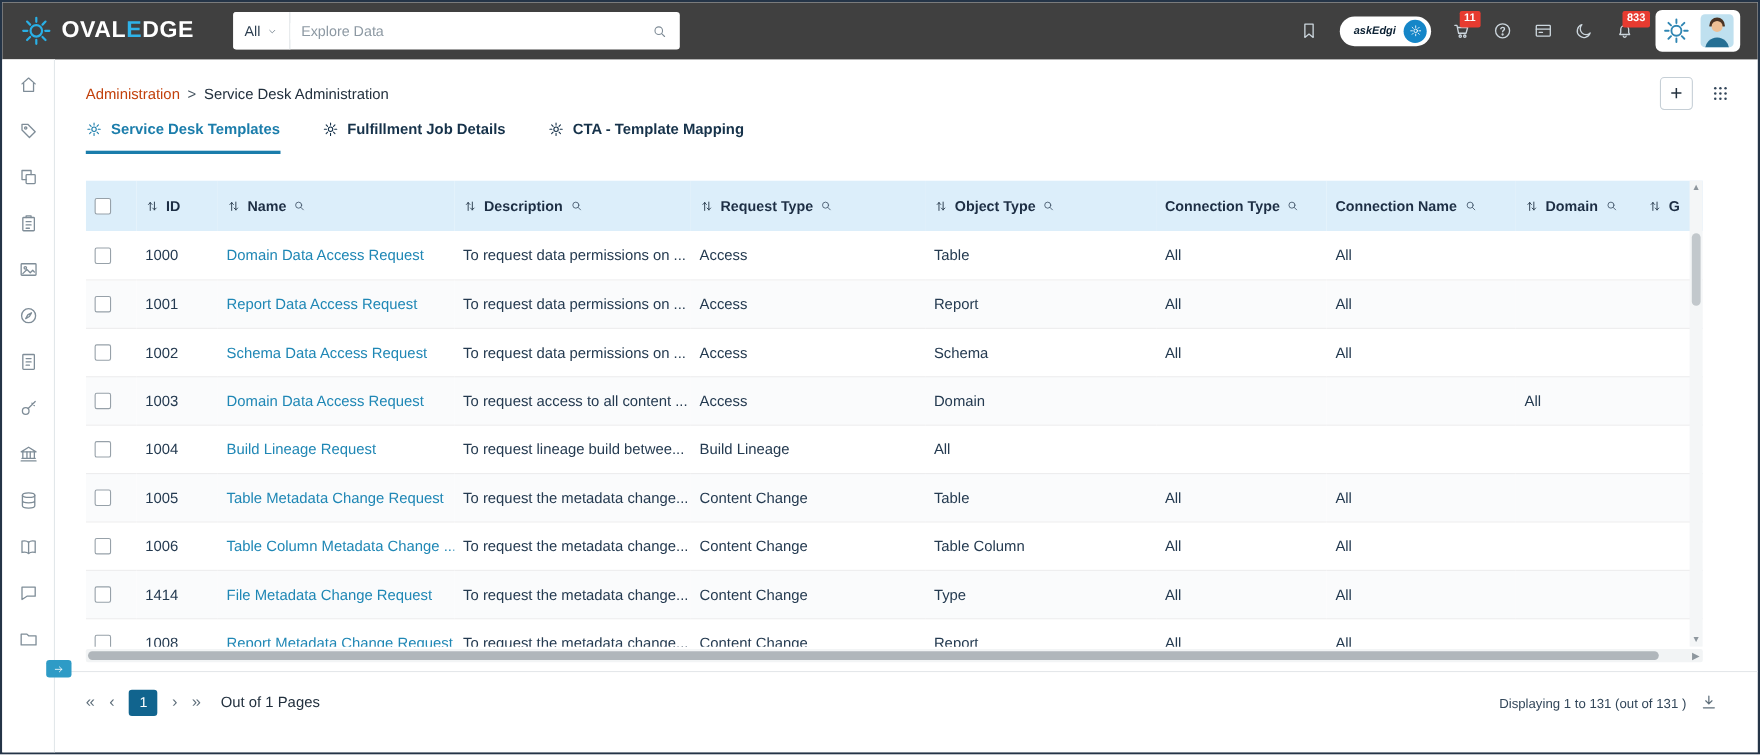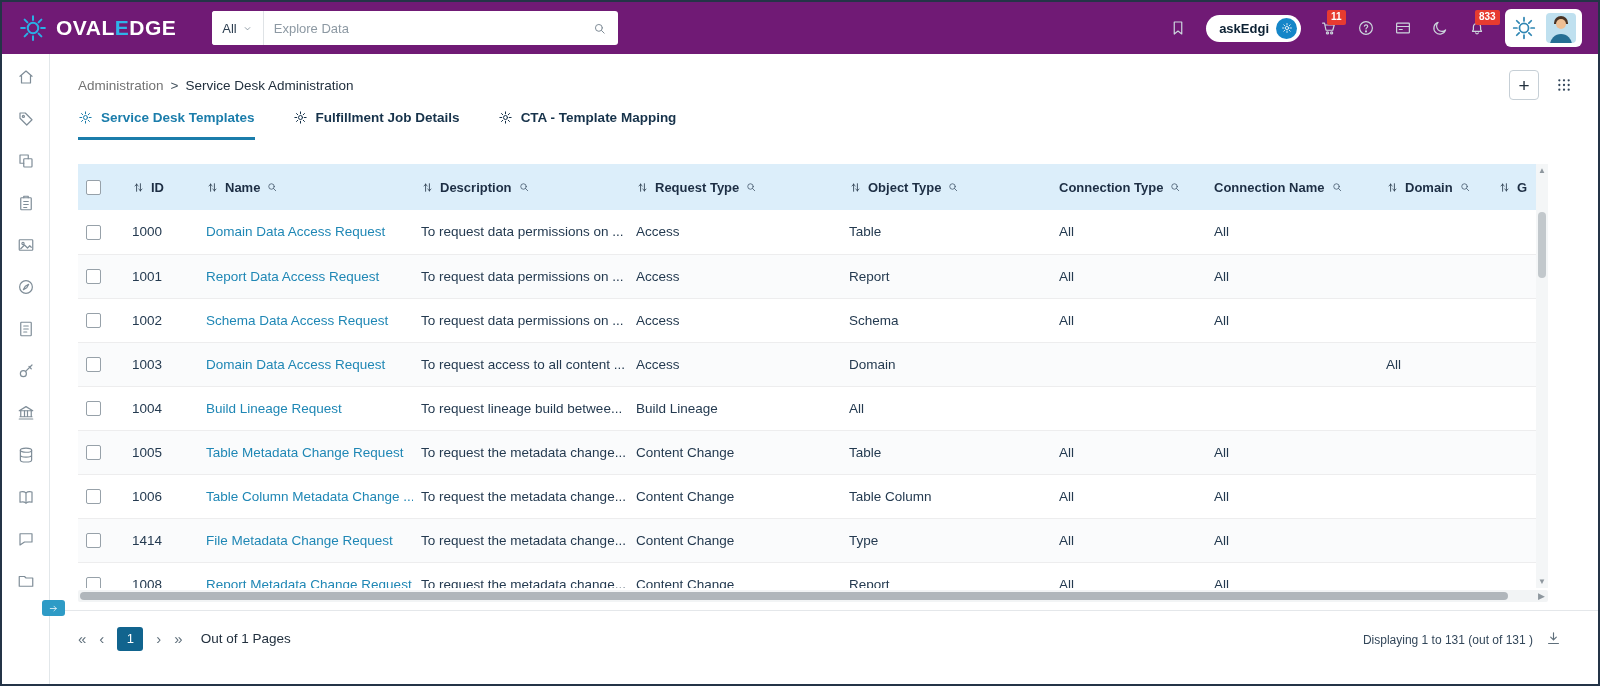--- a/index.html
+++ b/index.html
@@ -1,39 +1,39 @@
 <!DOCTYPE html>
 <html><head>
 <meta charset="utf-8">
 <style>
   * { box-sizing: border-box; }
   body { margin: 0; background: #ffffff; font-family: "Liberation Sans", sans-serif; }
   .page { width: 1600px; height: 686px; border: 2px solid #243447; display: flex; flex-direction: column; background: #fff; overflow: hidden; }
 
   
-  .topbar { height: 52px; flex: 0 0 auto; background: #701a75; display: flex; align-items: center; padding: 0 16px; }
+  .topbar { height: 52px; flex: 0 0 auto; background: #404040; display: flex; align-items: center; padding: 0 16px; }
   .ic { display: inline-flex; align-items: center; justify-content: center; }
   .ic svg { width: 18px; height: 18px; display: block; }
   .logo { display: flex; align-items: center; gap: 8px; cursor: pointer; }
   .logo-ic svg { width: 30px; height: 30px; color: #29b0e6; }
   .logo-text { font-size: 21px; font-weight: 700; color: #fff; letter-spacing: .5px; }
   .logo-text .accent { color: #2fb2e8; }
   .searchbar { margin-left: 36px; width: 406px; height: 34px; background: #fff; border-radius: 3px; display: flex; align-items: center; overflow: hidden; }
   .scope { display: flex; align-items: center; gap: 5px; padding: 0 10px; height: 100%; background: #fff; border: none; border-right: 1px solid #dfe3e6; font-size: 13px; color: #2c3e50; cursor: pointer; font-family: inherit; }
   .scope .ic svg { width: 11px; height: 11px; color: #6b7a86; }
   .searchbar input { flex: 1; border: none; outline: none; font-size: 13px; color: #333; padding: 0 10px; font-family: inherit; min-width: 0; }
   .searchbar input::placeholder { color: #8d99a3; }
   .search-ic { padding: 0 11px; color: #7e8b96; cursor: pointer; }
   .search-ic svg { width: 15px; height: 15px; }
   .top-actions { margin-left: auto; display: flex; align-items: center; gap: 19px; }
   .tb-ic { position: relative; display: inline-flex; cursor: pointer; color: #ccd6dd; }
   .tb-ic svg { width: 18px; height: 18px; }
   .badge { position: absolute; top: -9px; left: 7px; background: #e73b30; color: #fff; font-size: 10px; font-weight: 700; padding: 1px 4px; border-radius: 2px; line-height: 1.25; white-space: nowrap; }
   .askedgi { background: #fff; border: none; border-radius: 15px; height: 27px; display: flex; align-items: center; gap: 7px; padding: 0 4px 0 13px; cursor: pointer; font-family: inherit; }
-  .askedgi-label { font-size: 13px; font-weight: 700; color: #0c2133; }
+  .askedgi-label { font-size: 10px; font-weight: 700; font-style: italic; color: #0c2133; }
   .edgi-circle { width: 21px; height: 21px; border-radius: 50%; background: #1586c8; display: inline-flex; align-items: center; justify-content: center; color: #fff; }
   .edgi-circle .ic svg { width: 12px; height: 12px; }
   .profile { background: #fff; border-radius: 6px; height: 38px; display: flex; align-items: center; gap: 9px; padding: 0 6px; cursor: pointer; }
   .profile-gear svg { width: 26px; height: 26px; color: #2f86b3; }
   .avatar { position: relative; width: 30px; height: 30px; border-radius: 4px; background: #bfe0ef; overflow: hidden; display: inline-block; }
   .avatar .hair { position: absolute; top: 3px; left: 8px; width: 14px; height: 8px; border-radius: 7px 7px 0 0; background: #4a3323; }
   .avatar .head { position: absolute; top: 6px; left: 10px; width: 10px; height: 10px; border-radius: 50%; background: #eebf94; }
   .avatar .bodyp { position: absolute; bottom: -3px; left: 4px; width: 22px; height: 12px; border-radius: 11px 11px 0 0; background: #256f94; }
 
   
@@ -41,21 +41,21 @@
   .sidebar { width: 48px; flex: 0 0 auto; border-right: 1px solid #e2e7ea; background: #fff; }
   .sb-items { display: flex; flex-direction: column; align-items: center; padding-top: 14px; gap: 24px; }
   .sb-btn { background: none; border: none; color: #7f8d98; cursor: pointer; padding: 0; display: flex; }
   .sb-btn svg { width: 18px; height: 18px; }
   .expand-btn { position: absolute; left: 40px; top: 546px; width: 23px; height: 16px; background: #2e9bc6; border: none; border-radius: 3px; color: #fff; display: flex; align-items: center; justify-content: center; cursor: pointer; z-index: 5; padding: 0; }
   .expand-btn svg { width: 11px; height: 11px; }
 
   .content { flex: 1; display: flex; flex-direction: column; min-width: 0; }
   .crumb-row { margin: 14px 26px 0 28px; height: 34px; display: flex; align-items: center; justify-content: space-between; }
   .breadcrumb { font-size: 13.5px; color: #22303e; display: flex; gap: 7px; align-items: center; }
-  .crumb-link { color: #737373; text-decoration: none; cursor: pointer; }
+  .crumb-link { color: #c2410c; text-decoration: none; cursor: pointer; }
   .sep { color: #43525e; }
   .crumb-actions { display: flex; align-items: center; gap: 17px; }
   .add-btn { width: 30px; height: 30px; border: 1px solid #c6cfd6; border-radius: 4px; background: #fff; font-size: 19px; color: #22303e; cursor: pointer; display: flex; align-items: center; justify-content: center; line-height: 1; font-family: inherit; padding: 0; }
   .grid-btn { background: none; border: none; color: #33465a; cursor: pointer; display: flex; padding: 0; }
   .grid-btn svg { width: 16px; height: 16px; }
 
   .tabs { margin: 8px 0 0 28px; display: flex; gap: 38px; }
   .tab { display: flex; align-items: center; gap: 8px; font-size: 13.5px; font-weight: 700; color: #16324a; padding-bottom: 12px; cursor: pointer; border-bottom: 3px solid transparent; }
   .tab .ic svg { width: 15px; height: 15px; }
   .tab.active { color: #1b7dab; border-bottom-color: #1b7dab; }

